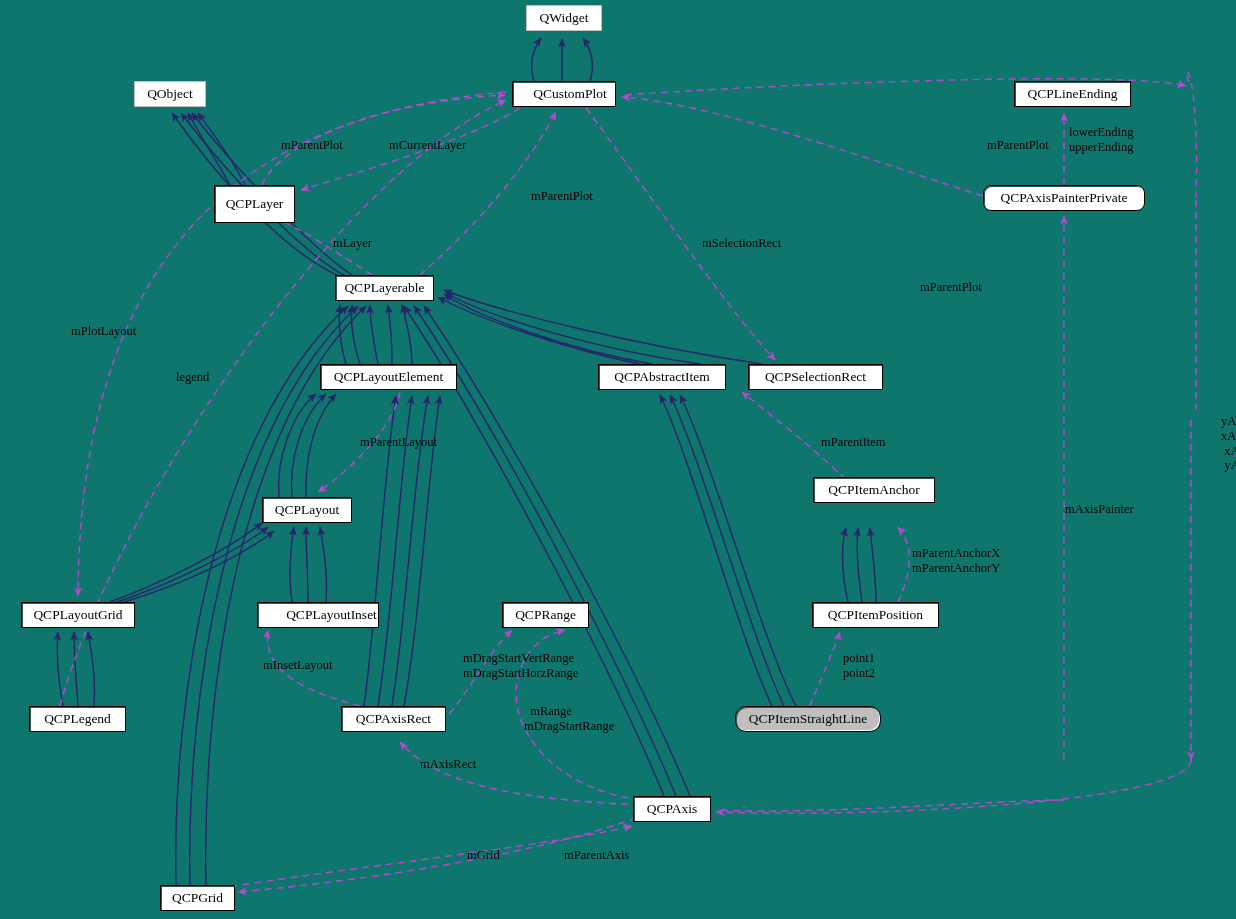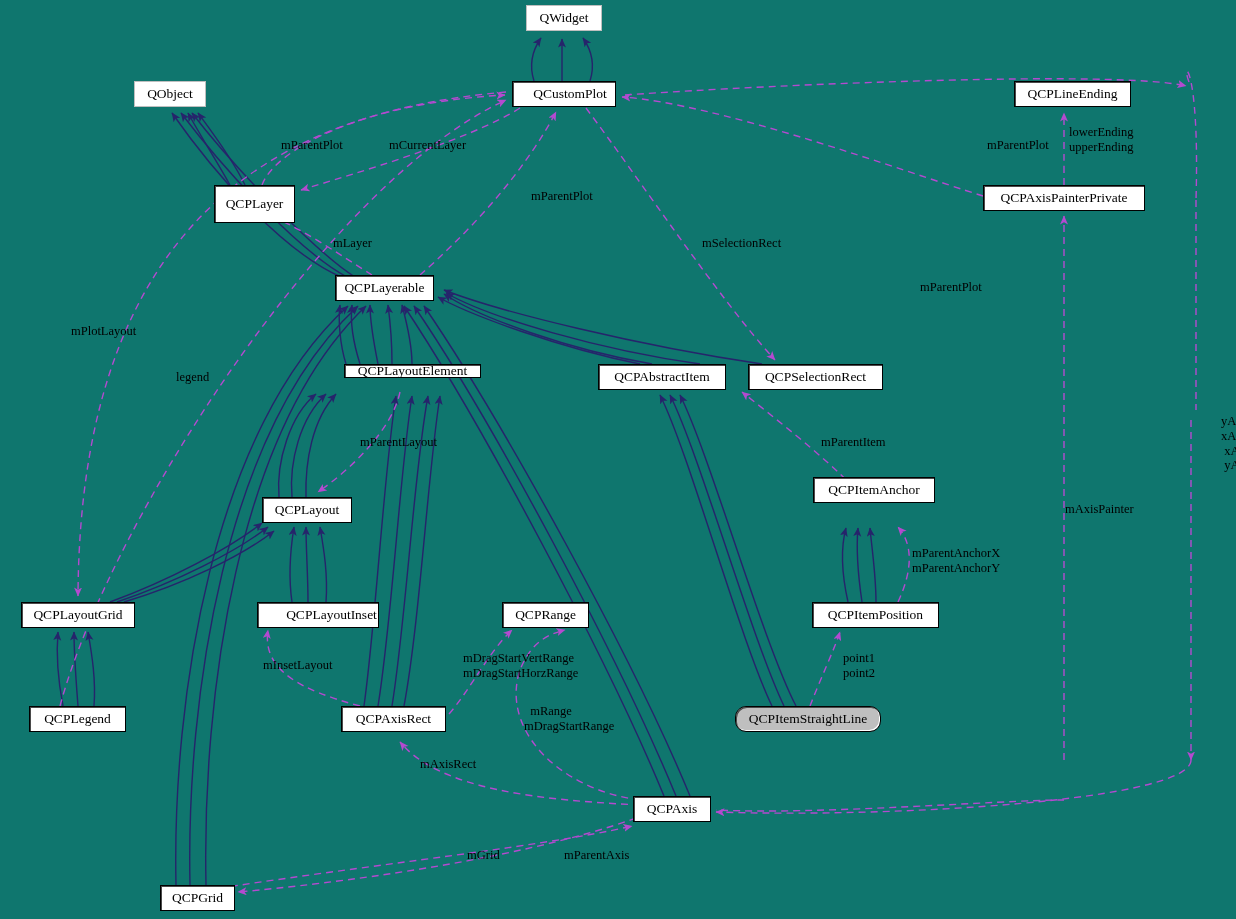--- a/index.html
+++ b/index.html
@@ -200,27 +200,27 @@
   </div>
   <div class="node strong" style="left:512px; top:81px; width:104px; height:26px;padding-left:12px;">
     <span class="label">QCustomPlot</span>
   </div>
   <div class="node strong" style="left:1014px; top:81px; width:117px; height:26px;">
     <span class="label">QCPLineEnding</span>
   </div>
   <div class="node strong" style="left:214px; top:185px; width:81px; height:38px;">
     <span class="label">QCPLayer</span>
   </div>
-  <div class="node strong" style="left:983px; top:185px; width:162px; height:26px;">
+  <div class="node strong" style="left:983px; top:185px; width:162px; height:26px;border-radius:8px;">
     <span class="label">QCPAxisPainterPrivate</span>
   </div>
   <div class="node strong" style="left:335px; top:275px; width:99px; height:26px;">
     <span class="label">QCPLayerable</span>
   </div>
-  <div class="node strong" style="left:320px; top:364px; width:137px; height:14px;margin-left:24px;">
+  <div class="node strong" style="left:320px; top:364px; width:137px; height:26px;">
     <span class="label">QCPLayoutElement</span>
   </div>
   <div class="node strong" style="left:598px; top:364px; width:128px; height:26px;">
     <span class="label">QCPAbstractItem</span>
   </div>
   <div class="node strong" style="left:748px; top:364px; width:135px; height:26px;">
     <span class="label">QCPSelectionRect</span>
   </div>
   <div class="node strong" style="left:262px; top:497px; width:90px; height:26px;">
     <span class="label">QCPLayout</span>

